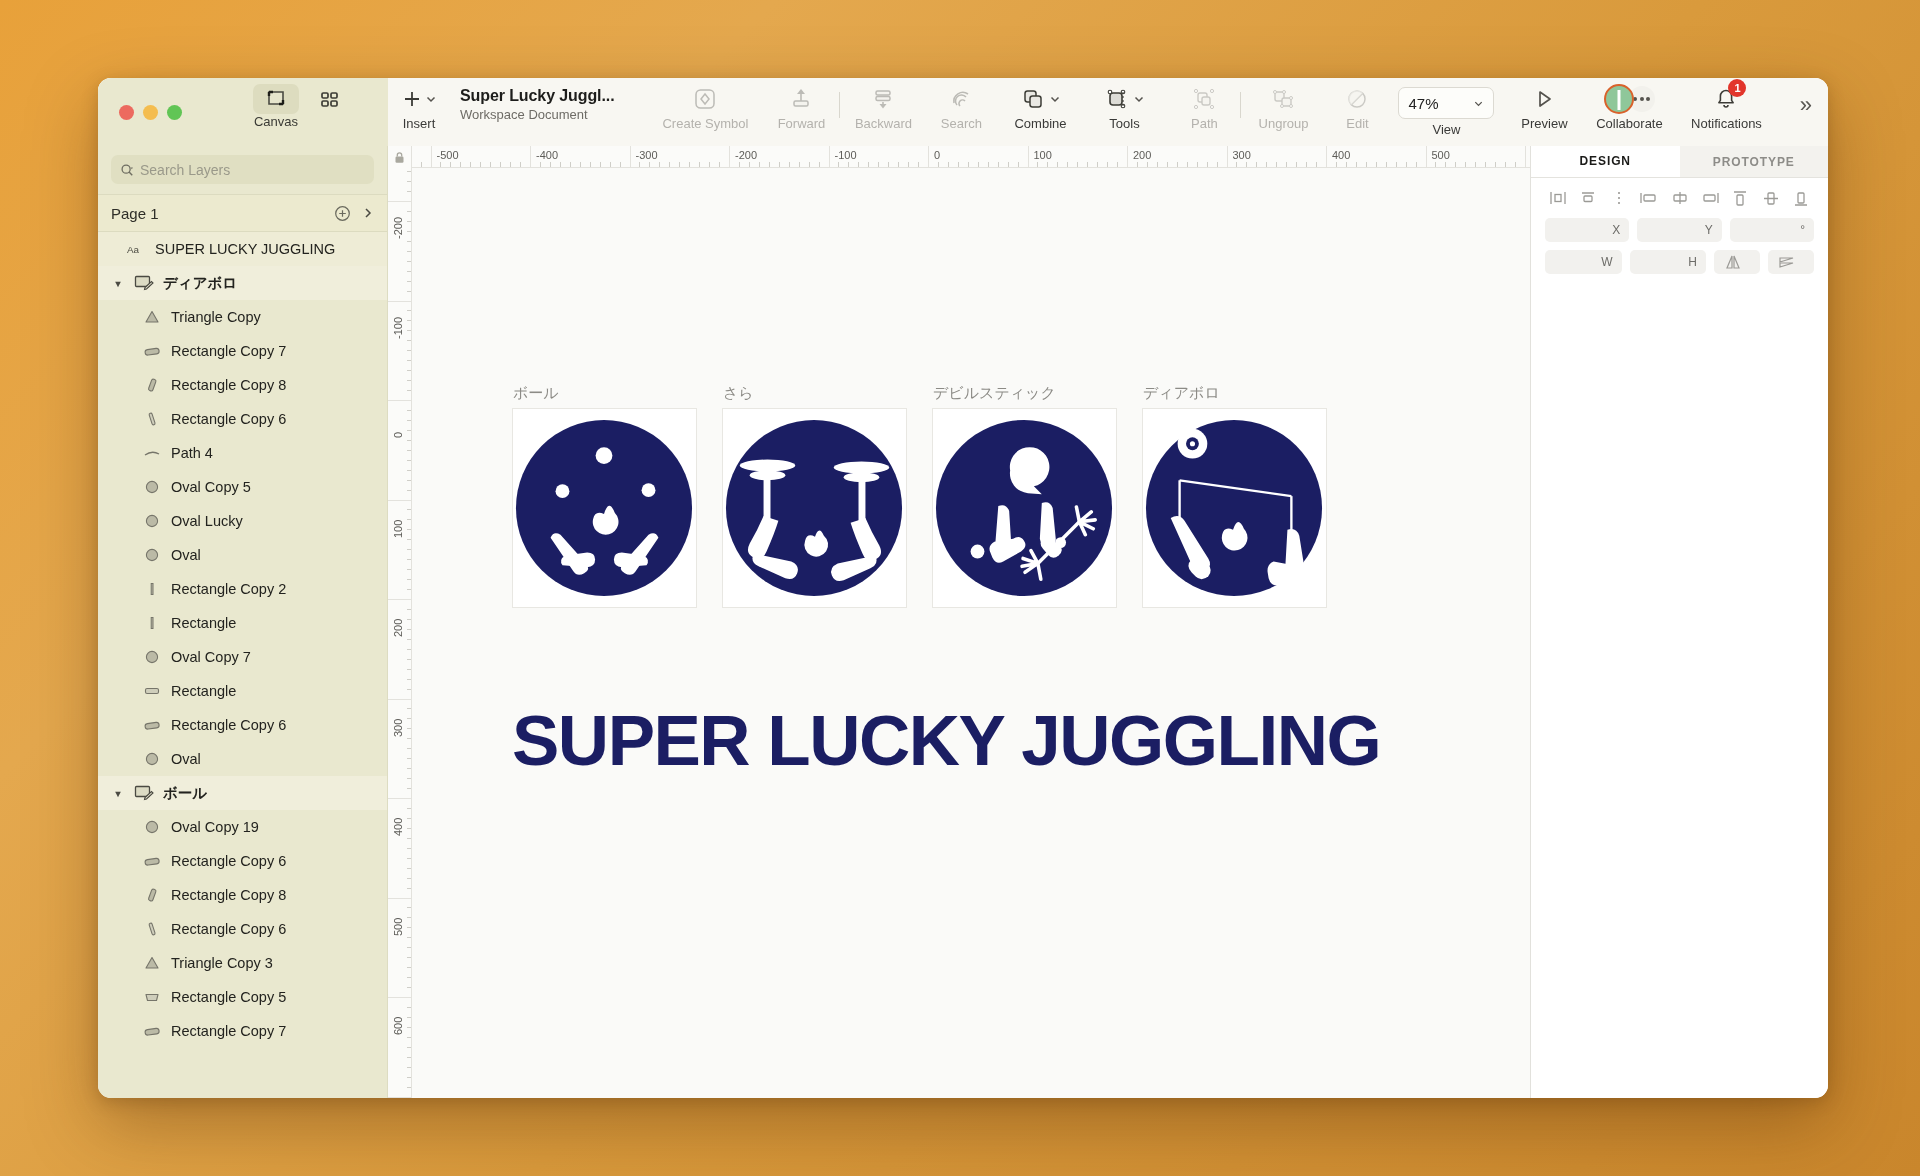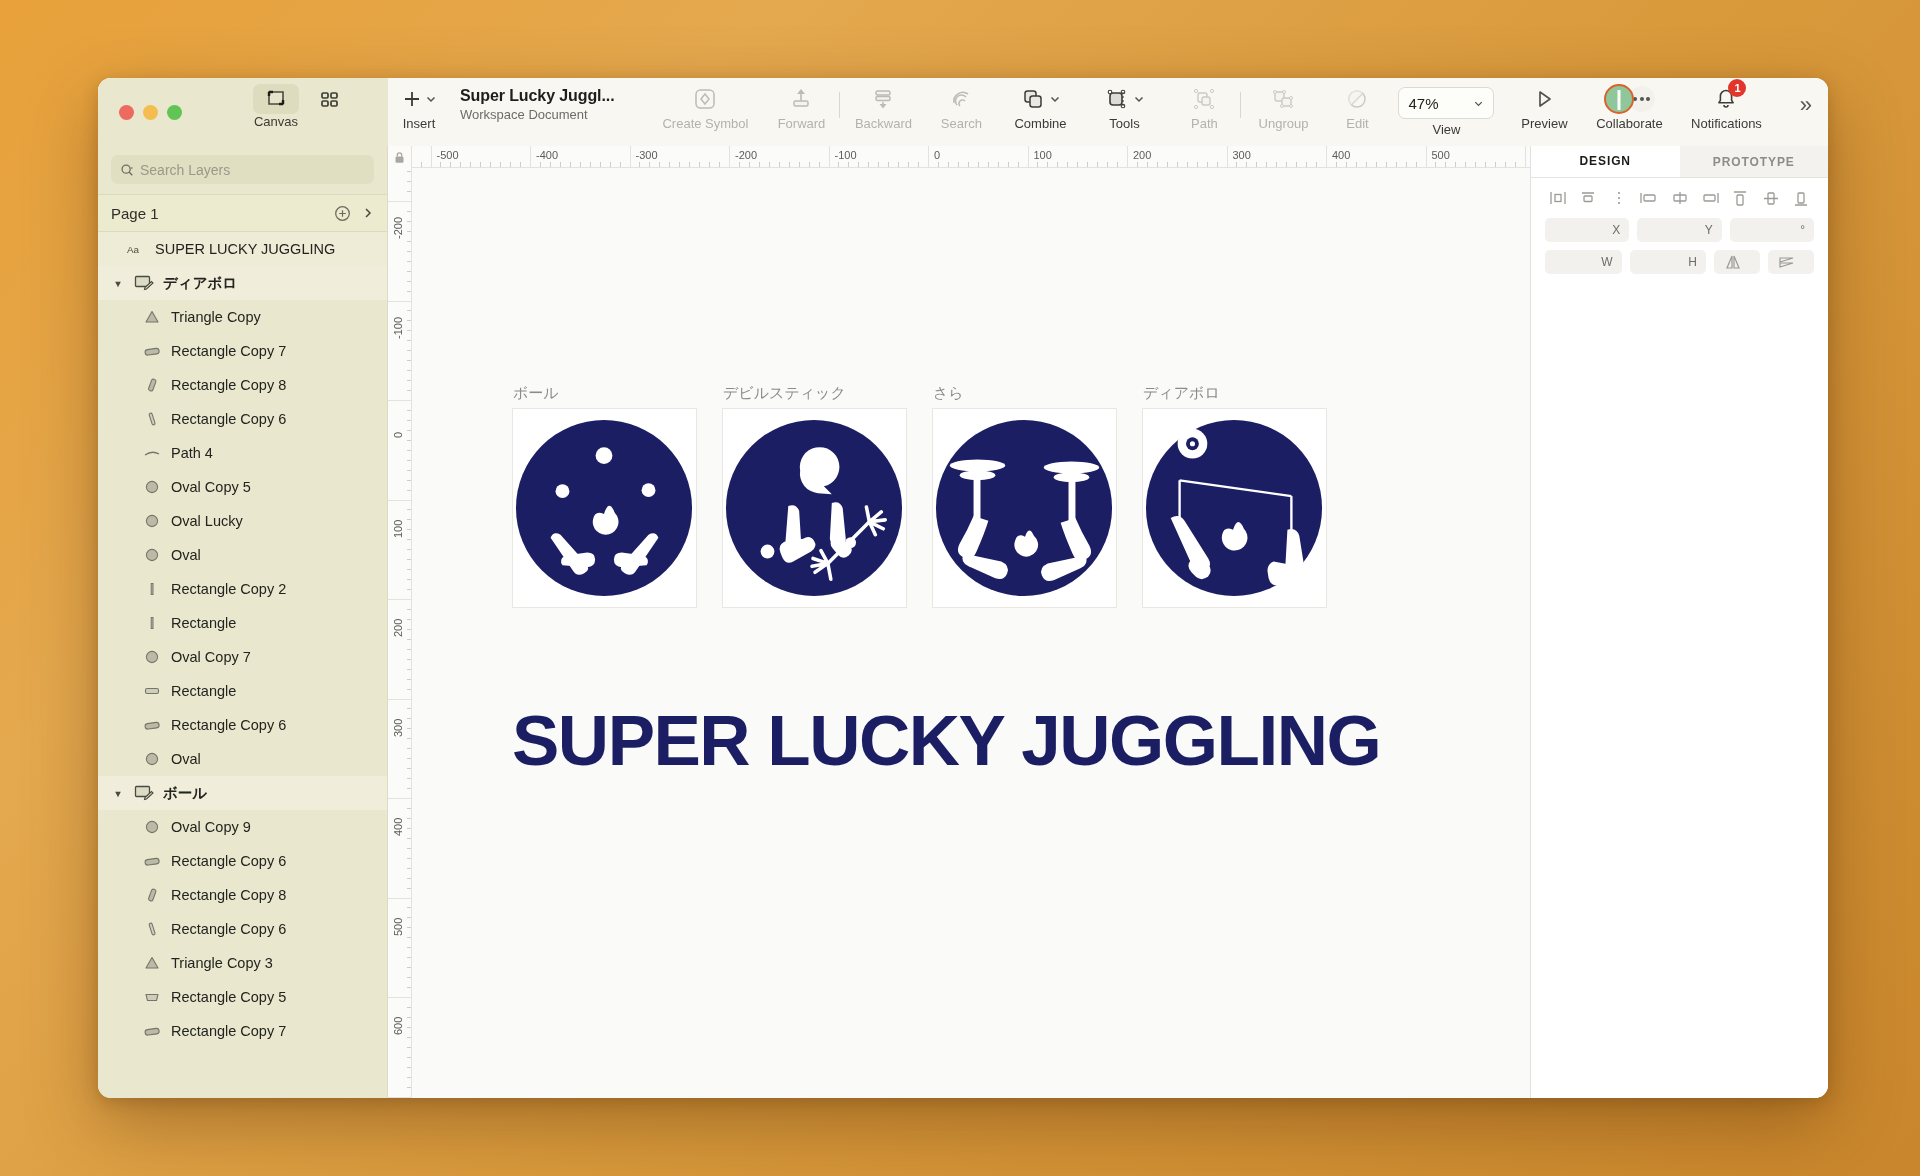--- a/index.html
+++ b/index.html
@@ -707,21 +707,21 @@
           </span>
           <span class="lname">ボール</span>
         </div>
 
         <div class="lrow child">
           <span class="shape-ico">
             <svg width="18" height="16" viewBox="0 0 18 16">
                 <circle cx="9" cy="8" r="5.6" fill="#bbbaa6" stroke="#76756a" stroke-width="1.1"></circle>
               </svg>
           </span>
-          <span class="lname">Oval Copy 9</span>
+          <span class="lname">Oval Copy 19</span>
         </div>
         <div class="lrow child">
           <span class="shape-ico">
             <svg width="18" height="16" viewBox="0 0 18 16">
                 <rect x="2" y="6" width="14" height="5.5" rx="2.6" fill="#bbbaa6" stroke="#76756a" stroke-width="1.1" transform="rotate(-8 9 8)"></rect>
               </svg>
           </span>
           <span class="lname">Rectangle Copy 6</span>
         </div>
         <div class="lrow child">
@@ -1024,64 +1024,64 @@
                   <path d="M92 106 q5 -16 11 -1 a13 13 0 1 1 -22 6 q2 -9 11 -5 z" fill="#fff"></path>
                   <path d="M38 130 q3 -7 10 -3 l26 29 q5 6 -2 10 q-7 4 -11 -2 z" fill="#fff"></path>
                   <path d="M50 158 q-4 -6 3 -10 l22 -3 q8 0 8 7 q0 7 -8 8 z" fill="#fff"></path>
                   <path d="M147 130 q-3 -7 -10 -3 l-26 29 q-5 6 2 10 q7 4 11 -2 z" fill="#fff"></path>
                   <path d="M135 158 q4 -6 -3 -10 l-22 -3 q-8 0 -8 7 q0 7 8 8 z" fill="#fff"></path>
                 </svg>
               </div>
             </div>
 
             <div class="ab">
+              <div class="ablabel">さら</div>
+              <div class="abbox">
+                <svg width="185" height="200" viewBox="0 0 185 200">
+                  <circle cx="92" cy="100" r="89" fill="#1b1e63"></circle>
+                  <g fill="#fff">
+                    <ellipse cx="45" cy="57" rx="28" ry="6"></ellipse>
+                    <ellipse cx="45" cy="67" rx="18" ry="5"></ellipse>
+                    <rect x="41" y="70" width="7" height="42" rx="1"></rect>
+                    <path d="M41 108 q-6 14 -14 28 q-5 10 4 14 q9 4 13 -6 q8 -18 12 -31 z"></path>
+                    <path d="M31 146 q-4 9 5 13 l27 12 q9 3 12 -5 q3 -8 -6 -12 z"></path>
+                  </g>
+                  <g fill="#fff">
+                    <ellipse cx="140" cy="59" rx="28" ry="6"></ellipse>
+                    <ellipse cx="140" cy="69" rx="18" ry="5"></ellipse>
+                    <rect x="137" y="72" width="7" height="42" rx="1"></rect>
+                    <path d="M144 110 q6 14 14 28 q5 10 -4 14 q-9 4 -13 -6 q-8 -18 -12 -31 z"></path>
+                    <path d="M154 148 q4 9 -5 13 l-27 12 q-9 3 -12 -5 q-3 -8 6 -12 z"></path>
+                  </g>
+                  <path d="M93 129 q4 -12 9 -1 a12 12 0 1 1 -19 5 q2 -8 10 -4 z" fill="#fff"></path>
+                </svg>
+              </div>
+            </div>
+
+            <div class="ab">
               <div class="ablabel">デビルスティック</div>
               <div class="abbox">
                 <svg width="185" height="200" viewBox="0 0 185 200">
                   <circle cx="92" cy="100" r="89" fill="#1b1e63"></circle>
                   <path d="M78 62 a20 20 0 1 1 24 16 l8 8 -14 -1 a20 20 0 0 1 -18 -23 z" fill="#fff"></path>
                   <g fill="#fff">
                     <path d="M66 98 q8 -3 11 5 l2 32 q1 9 -7 9 q-8 0 -9 -8 z"></path>
                     <path d="M62 134 q-7 4 -4 11 l2 5 q4 8 11 4 l18 -10 q7 -5 3 -11 q-4 -6 -11 -2 z"></path>
                     <circle cx="45" cy="144" r="7"></circle>
                   </g>
                   <g fill="#fff">
                     <path d="M110 95 q8 -3 11 5 l3 30 q1 9 -7 9 q-8 0 -9 -8 z"></path>
                     <path d="M112 130 q-6 5 -1 11 l5 6 q5 6 11 1 q6 -5 1 -11 z"></path>
                   </g>
                   <g stroke="#fff" stroke-width="3.6" stroke-linecap="round" fill="none">
                     <path d="M148 114 L106 156"></path>
                     <path d="M148 114 l12 -10 M148 114 l16 -2 M148 114 l14 7 M148 114 l6 13 M148 114 l-3 -15"></path>
                     <path d="M106 156 l-13 9 M106 156 l-16 3 M106 156 l-15 -5 M106 156 l-7 -13 M106 156 l3 16"></path>
                   </g>
                   <circle cx="129" cy="135" r="5.5" fill="#fff"></circle>
-                </svg>
-              </div>
-            </div>
-
-            <div class="ab">
-              <div class="ablabel">さら</div>
-              <div class="abbox">
-                <svg width="185" height="200" viewBox="0 0 185 200">
-                  <circle cx="92" cy="100" r="89" fill="#1b1e63"></circle>
-                  <g fill="#fff">
-                    <ellipse cx="45" cy="57" rx="28" ry="6"></ellipse>
-                    <ellipse cx="45" cy="67" rx="18" ry="5"></ellipse>
-                    <rect x="41" y="70" width="7" height="42" rx="1"></rect>
-                    <path d="M41 108 q-6 14 -14 28 q-5 10 4 14 q9 4 13 -6 q8 -18 12 -31 z"></path>
-                    <path d="M31 146 q-4 9 5 13 l27 12 q9 3 12 -5 q3 -8 -6 -12 z"></path>
-                  </g>
-                  <g fill="#fff">
-                    <ellipse cx="140" cy="59" rx="28" ry="6"></ellipse>
-                    <ellipse cx="140" cy="69" rx="18" ry="5"></ellipse>
-                    <rect x="137" y="72" width="7" height="42" rx="1"></rect>
-                    <path d="M144 110 q6 14 14 28 q5 10 -4 14 q-9 4 -13 -6 q-8 -18 -12 -31 z"></path>
-                    <path d="M154 148 q4 9 -5 13 l-27 12 q-9 3 -12 -5 q-3 -8 6 -12 z"></path>
-                  </g>
-                  <path d="M93 129 q4 -12 9 -1 a12 12 0 1 1 -19 5 q2 -8 10 -4 z" fill="#fff"></path>
                 </svg>
               </div>
             </div>
 
             <div class="ab">
               <div class="ablabel">ディアボロ</div>
               <div class="abbox">
                 <svg width="185" height="200" viewBox="0 0 185 200">
                   <circle cx="92" cy="100" r="89" fill="#1b1e63"></circle>
                   <circle cx="50" cy="35" r="15" fill="#fff"></circle>

